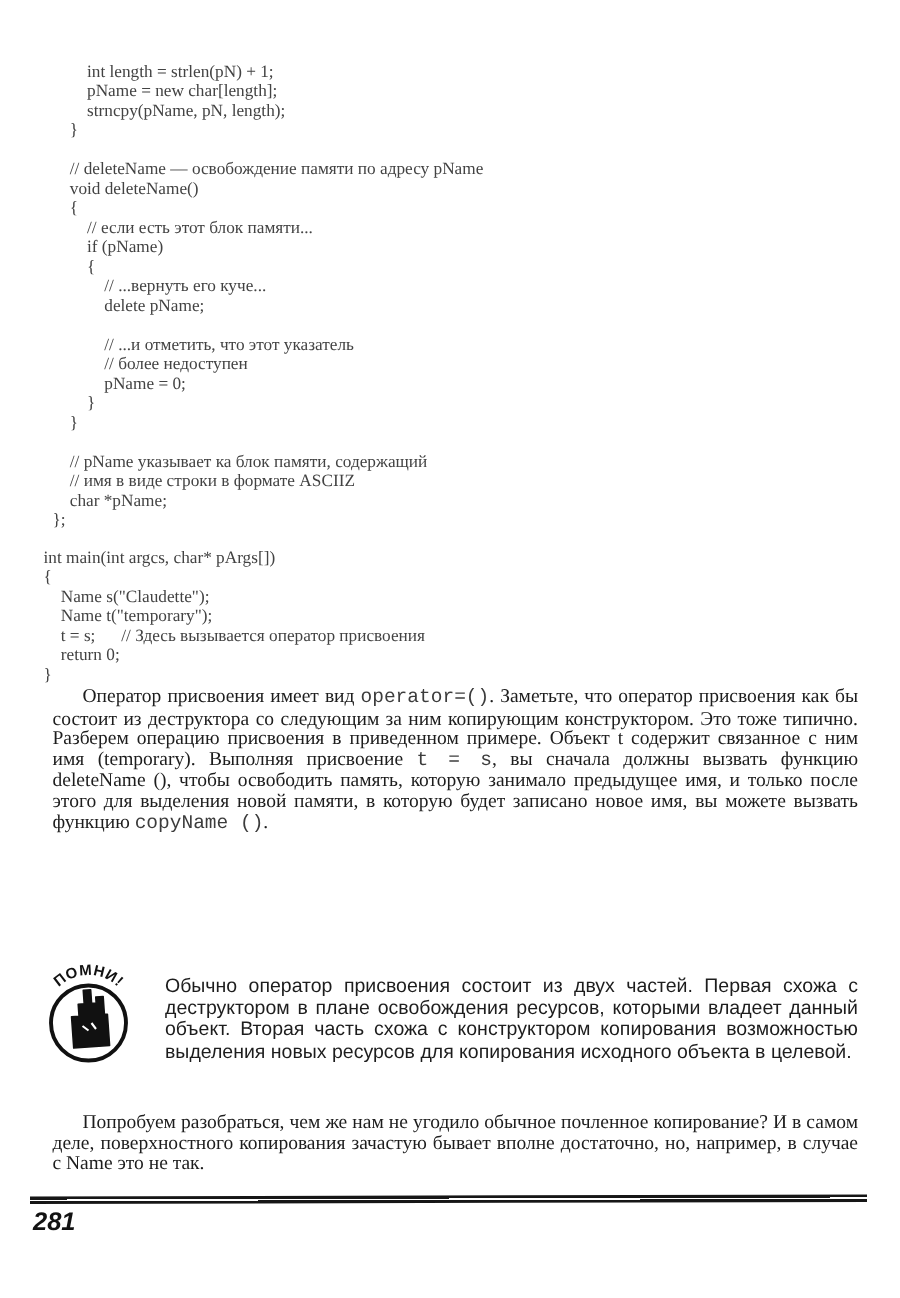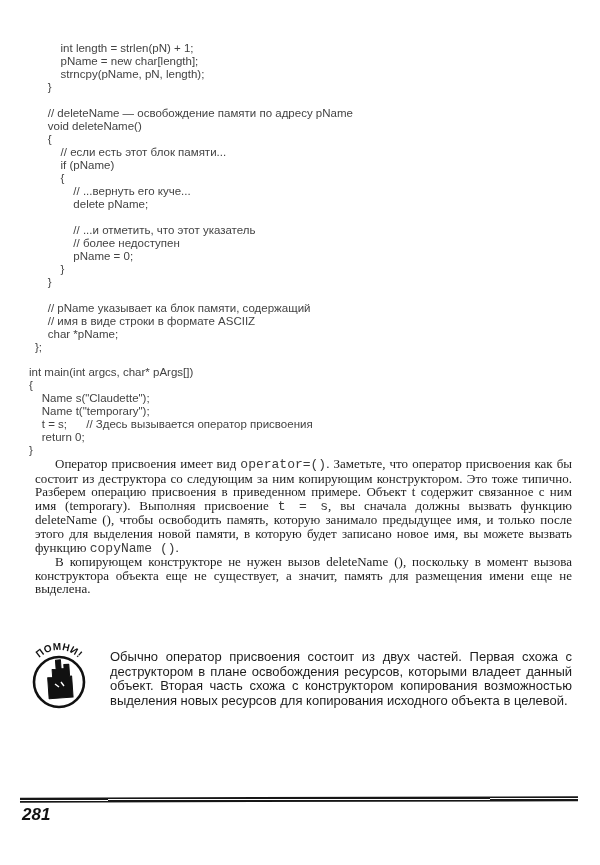--- a/index.html
+++ b/index.html
@@ -11,21 +11,21 @@
     position: relative;
     width: 600px;
     height: 865px;
     background: #ffffff;
     overflow: hidden;
     color: #1d1d1d;
   }
   pre.code {
     position: absolute;
     margin: 0;
-    font-family: Liberation Sans, sans-serif;
+    font-family: Liberation Serif, serif;
     font-size: 11.5px;
     line-height: 13px;
     color: #434343;
     white-space: pre;
     letter-spacing: 0;
   }
   #code-top  { left: 35px; top: 42px; }
   #code-main { left: 29px; top: 366px; }
 
   .bodytext {
@@ -135,40 +135,42 @@
   <pre id="code-main" class="code">int main(int argcs, char* pArgs[])
 {
     Name s("Claudette");
     Name t("temporary");
     t = s;      // Здесь вызывается оператор присвоения
     return 0;
 }</pre>
 
   <div id="body-flow" class="bodytext">
     <p><span>Оператор присвоения имеет вид </span><span class="mono">operator=()</span><span>. Заметьте, что оператор присвоения как бы состоит из деструктора со следующим за ним копирующим конструктором. Это тоже типично. Разберем операцию присвоения в приведенном примере. Объект t содержит связанное с ним имя (temporary). Выполняя присвоение </span><span class="mono">t = s</span><span>, вы сначала должны вызвать функцию deleteName (), чтобы освободить память, которую занимало предыдущее имя, и только после этого для выделения новой памяти, в которую будет записано новое имя, вы можете вызвать функцию </span><span class="mono">copyName ()</span><span>.</span></p>
-    <p><span>В копирующем конструкторе не нужен вызов deleteName (), поскольку в момент вызова конструктора объекта еще не существует, а значит, память для размещения имени еще не выделена.</span></p>
   </div>
 
   <div class="remember-wrap">
     <svg width="70" height="74" viewBox="0 0 70 74">
       <defs>
         <path id="cap-arc" d="M 7 40 A 28 28 0 0 1 63 40" fill="none"></path>
       </defs>
       <text font-family="Liberation Sans, sans-serif" font-size="10" font-weight="bold" fill="#111111" letter-spacing="0.5">
         <textPath href="#cap-arc" startOffset="50%" text-anchor="middle">ПОМНИ!</textPath>
       </text>
       <circle cx="35" cy="44" r="25" fill="#ffffff" stroke="#111111" stroke-width="2.6"></circle>
       <path d="M24 60 L24 39 L29 39 L29 31 L33 31 L33 22 L38 22 L38 31 L41 31 L41 27 L46 27 L46 39 L48 39 L48 60 Z" fill="#111111" stroke="#111111" stroke-linejoin="round" transform="rotate(-4 35 44)"></path>
       <path d="M31 46 l4 3 M37 44 l3 4" stroke="#ffffff" stroke-width="1.4" fill="none"></path>
     </svg>
   </div>
 
   <div class="remember-text"><span>Обычно оператор присвоения состоит из двух частей. Первая схожа с деструктором в плане освобождения ресурсов, которыми владеет данный объект. Вторая часть схожа с конструктором копирования возможностью выделения новых ресурсов для копирования исходного объекта в целевой.</span></div>
 
 
+  <div id="p4" class="bodytext">
+    <p><span>Попробуем разобраться, чем же нам не угодило обычное почленное копирование? И в самом деле, поверхностного копирования зачастую бывает вполне достаточно, но, например, в случае с Name это не так.</span></p>
+  </div>
 
   <div class="footer-rule"></div>
 
   <div class="footer">
     <span>281</span>
   </div>
 
 </div>
 
 </body></html>

